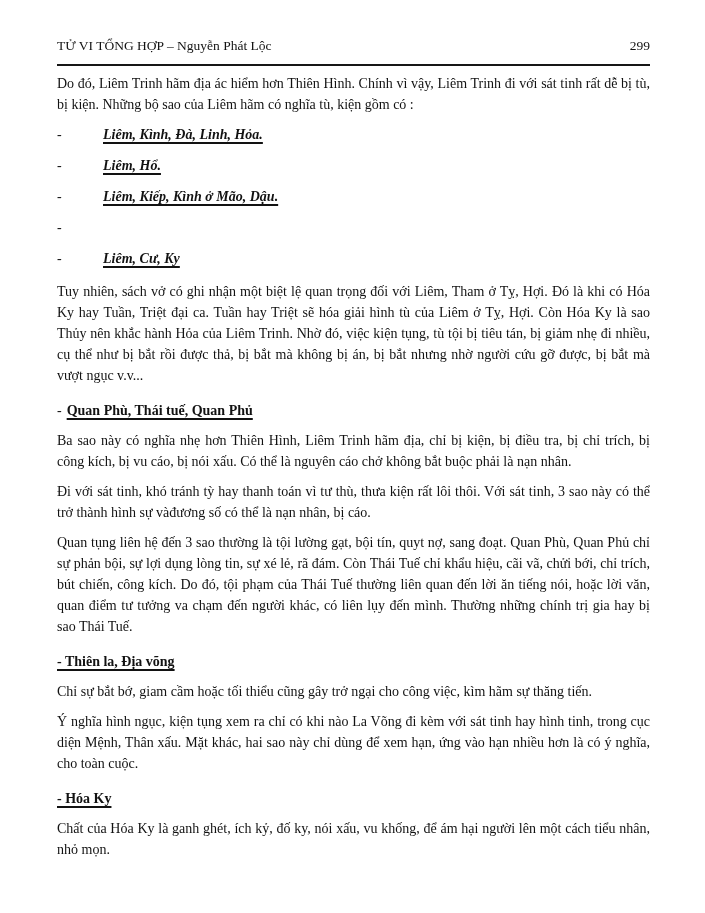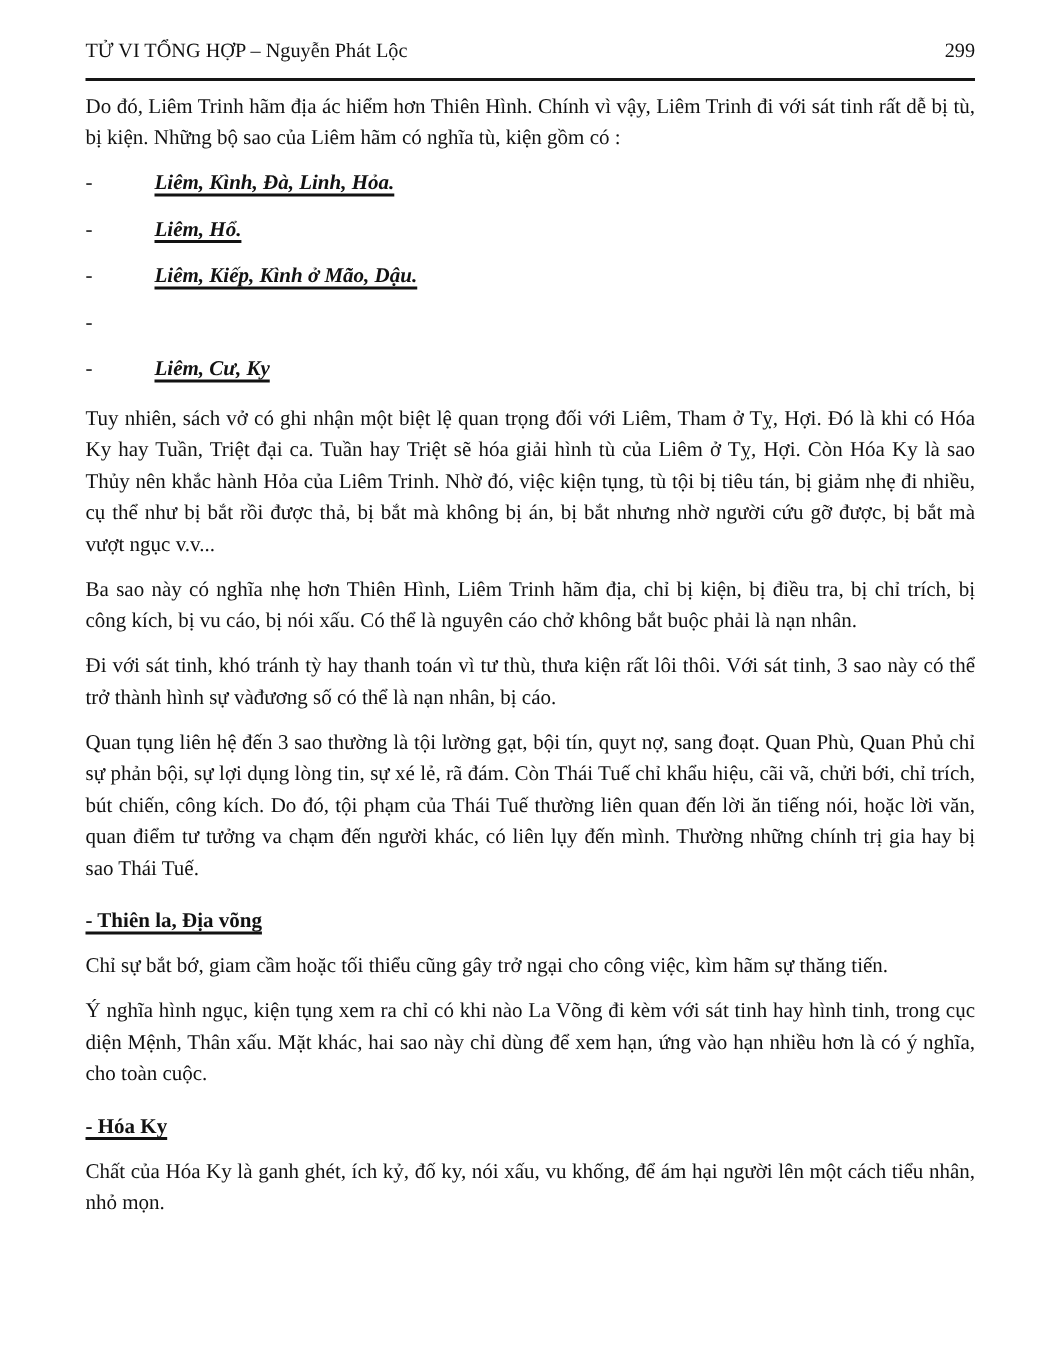--- a/index.html
+++ b/index.html
@@ -3,21 +3,21 @@
 <meta charset="utf-8">
 <style>
   html, body { margin: 0; padding: 0; background: #e9e9e9; }
   .page {
     position: relative;
     width: 705px;
     height: 913px;
     margin: 0 auto;
     background: #ffffff;
     box-sizing: border-box;
-    padding: 24px 55px 0 57px;
+    padding: 36px 55px 0 57px;
     font-family: "Liberation Serif", "DejaVu Serif", serif;
     color: #121212;
     overflow: hidden;
   }
   .hdr {
     display: flex;
     justify-content: space-between;
     align-items: baseline;
     font-size: 13.5px;
     line-height: 20px;
@@ -96,20 +96,23 @@
       <span class="dash">-</span>
     </div>
     <div class="li">
       <span class="dash">-</span>
       <span class="txt">Liêm, Cư, Ky</span>
     </div>
   </div>
 
   <p class="body">Tuy nhiên, sách vở có ghi nhận một biệt lệ quan trọng đối với Liêm, Tham ở Tỵ, Hợi. Đó là khi có Hóa Ky hay Tuần, Triệt đại ca. Tuần hay Triệt sẽ hóa giải hình tù của Liêm ở Tỵ, Hợi. Còn Hóa Ky là sao Thủy nên khắc hành Hỏa của Liêm Trinh. Nhờ đó, việc kiện tụng, tù tội bị tiêu tán, bị giảm nhẹ đi nhiều, cụ thể như bị bắt rồi được thả, bị bắt mà không bị án, bị bắt nhưng nhờ người cứu gỡ được, bị bắt mà vượt ngục v.v...</p>
 
+  <div class="heading">
+    <span class="dash">-</span><span class="u">Quan Phù, Thái tuế, Quan Phủ</span>
+  </div>
 
   <p class="body">Ba sao này có nghĩa nhẹ hơn Thiên Hình, Liêm Trinh hãm địa, chỉ bị kiện, bị điều tra, bị chỉ trích, bị công kích, bị vu cáo, bị nói xấu. Có thể là nguyên cáo chở không bắt buộc phải là nạn nhân.</p>
   <p class="body">Đi với sát tinh, khó tránh tỳ hay thanh toán vì tư thù, thưa kiện rất lôi thôi. Với sát tinh, 3 sao này có thể trở thành hình sự vàđương số có thể là nạn nhân, bị cáo.</p>
   <p class="body">Quan tụng liên hệ đến 3 sao thường là tội lường gạt, bội tín, quyt nợ, sang đoạt. Quan Phù, Quan Phủ chỉ sự phản bội, sự lợi dụng lòng tin, sự xé lẻ, rã đám. Còn Thái Tuế chỉ khẩu hiệu, cãi vã, chửi bới, chỉ trích, bút chiến, công kích. Do đó, tội phạm của Thái Tuế thường liên quan đến lời ăn tiếng nói, hoặc lời văn, quan điểm tư tưởng va chạm đến người khác, có liên lụy đến mình. Thường những chính trị gia hay bị sao Thái Tuế.</p>
 
   <div class="heading">
     <span class="u">- Thiên la, Địa võng</span>
   </div>
 
   <p class="body">Chỉ sự bắt bớ, giam cầm hoặc tối thiểu cũng gây trở ngại cho công việc, kìm hãm sự thăng tiến.</p>

